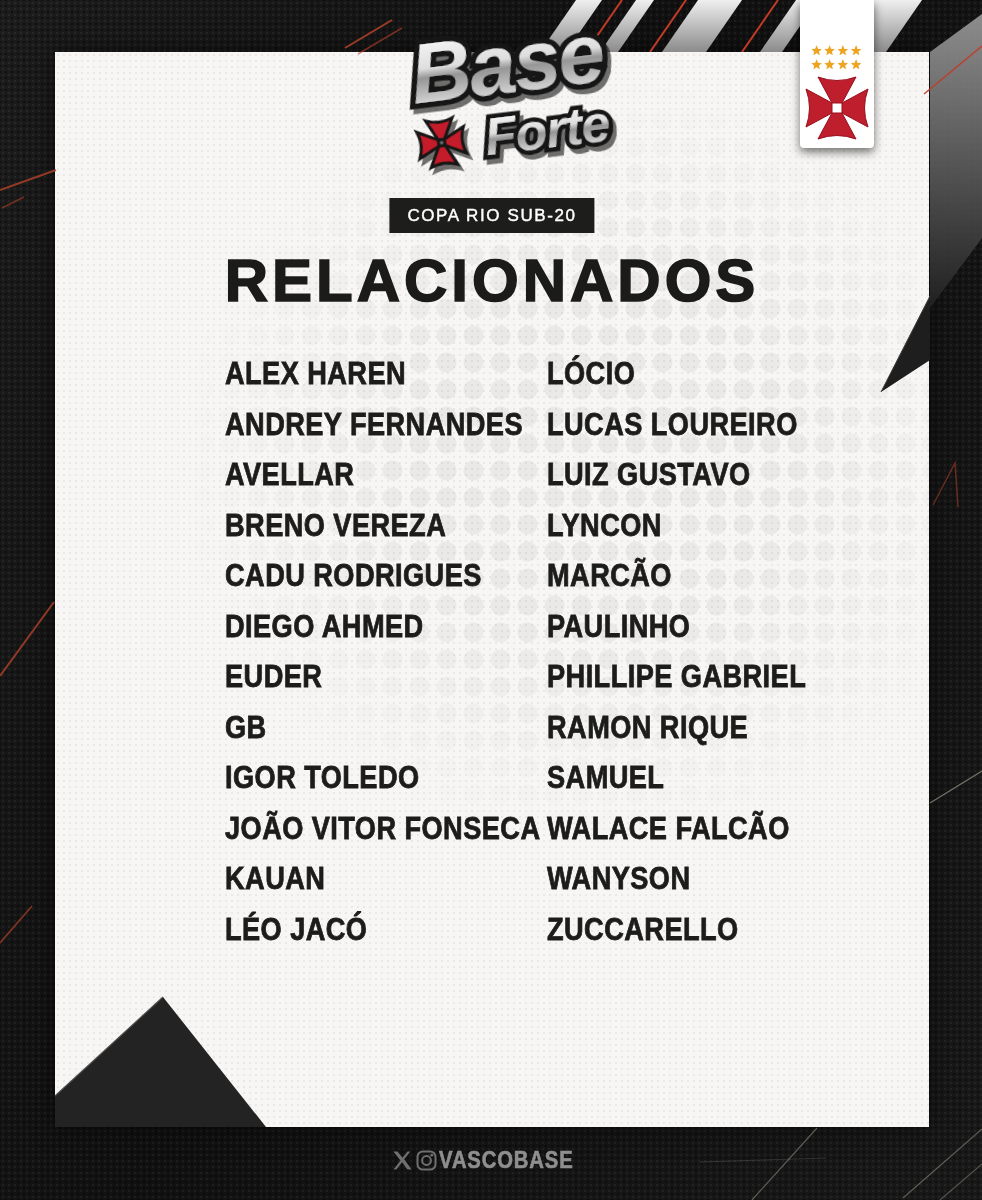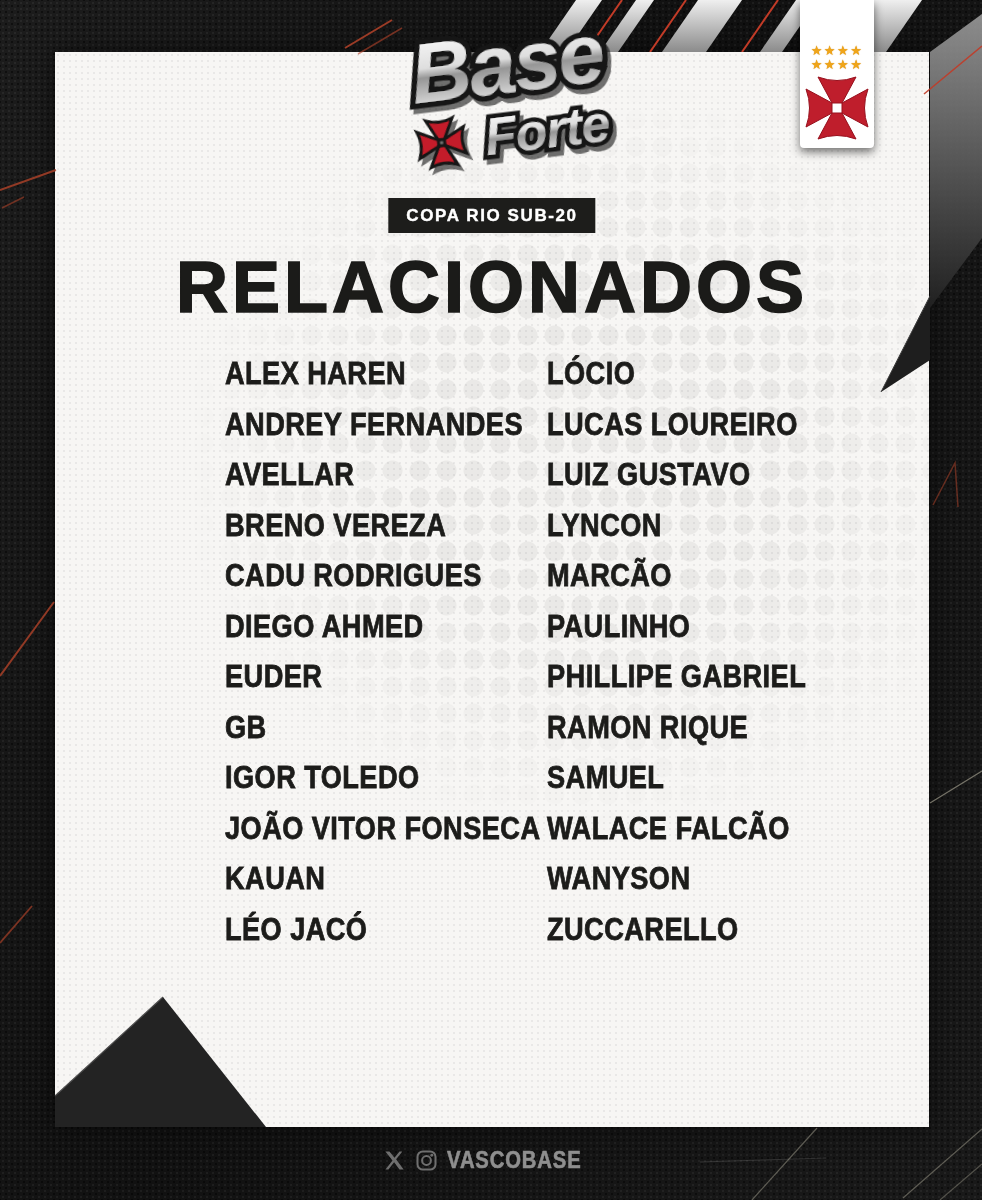--- a/index.html
+++ b/index.html
@@ -26,26 +26,26 @@
     position:absolute; inset:0; pointer-events:none;
     background-image:radial-gradient(circle, rgba(0,0,0,.05) 9.5px, transparent 10.5px);
     background-size:27px 27px;
     -webkit-mask-image:radial-gradient(ellipse 62% 46% at 62% 38%, #000 35%, transparent 78%);
             mask-image:radial-gradient(ellipse 62% 46% at 62% 38%, #000 35%, transparent 78%);
   }
   
   .badge{
     position:absolute; top:146px; left:50%; transform:translateX(-50%);
     background:#1d1d1b; color:#fff; padding:8px 18px 7px;
-    font-size:17px; font-weight:bold; letter-spacing:1.6px; white-space:nowrap;
+    font-size:17px; font-weight:normal; letter-spacing:1.6px; white-space:nowrap;
     -webkit-text-stroke:.4px #fff;
   }
   .title{
     position:absolute; top:199px; left:0; width:100%; text-align:center;
-    font-size:72px; line-height:1; font-weight:bold; color:#1b1b19;
+    font-size:60px; line-height:1; font-weight:bold; color:#1b1b19;
     letter-spacing:4px; -webkit-text-stroke:1.6px #1b1b19;
   }
   
   .col{position:absolute; top:296px;}
   .col-left{left:170px;}
   .col-right{left:492px;}
   .player{
     height:50.5px; display:flex; align-items:center;
     font-size:32px; font-weight:bold; color:#1c1c1a; line-height:1;
     -webkit-text-stroke:.8px #1c1c1a; letter-spacing:.5px;
@@ -60,21 +60,21 @@
     background:#fff; border-radius:0 0 4px 4px; text-align:center;
     box-shadow:0 4px 10px rgba(0,0,0,.55);
   }
   .stars{margin-top:44px; font-size:13px; line-height:14px; letter-spacing:1.5px;
          color:#f0a519; text-shadow:0 0 1px #c77e00; white-space:nowrap;}
   .stars + .stars{margin-top:0;}
   .crest svg{margin-top:3px;}
   
   .footer{
     position:absolute; left:0; top:1138px; width:100%; height:44px;
-    display:flex; align-items:center; justify-content:center; gap:9px;
+    display:flex; align-items:center; justify-content:center; gap:1px;
   }
   .handle{
     font-size:23px; font-weight:bold; color:#8f8f8f; letter-spacing:1px;
     transform:scaleX(.88); transform-origin:left center; -webkit-text-stroke:.6px #8f8f8f;
   }
   .deco{position:absolute; inset:0; pointer-events:none;}
 </style>
 </head>
 <body>
 

